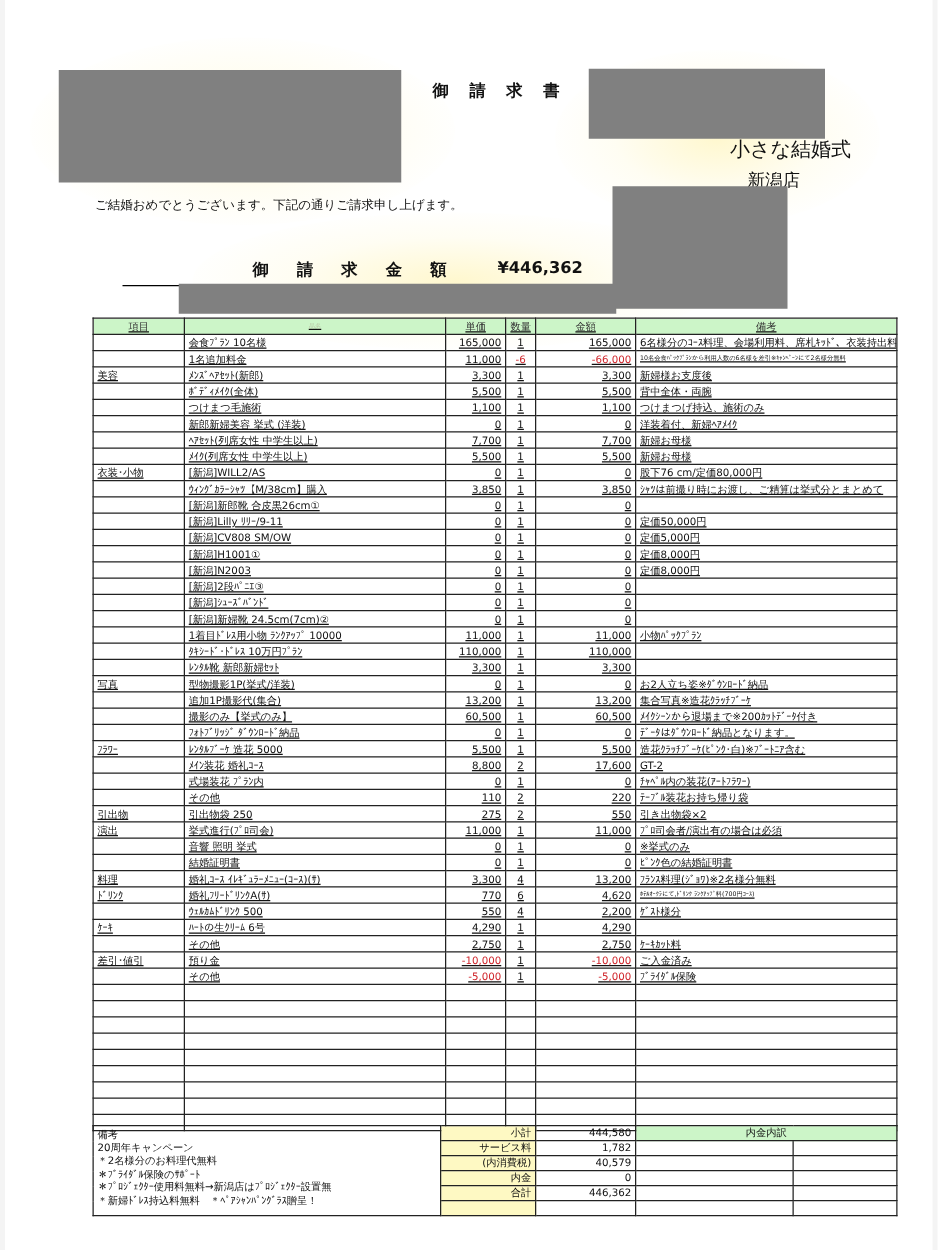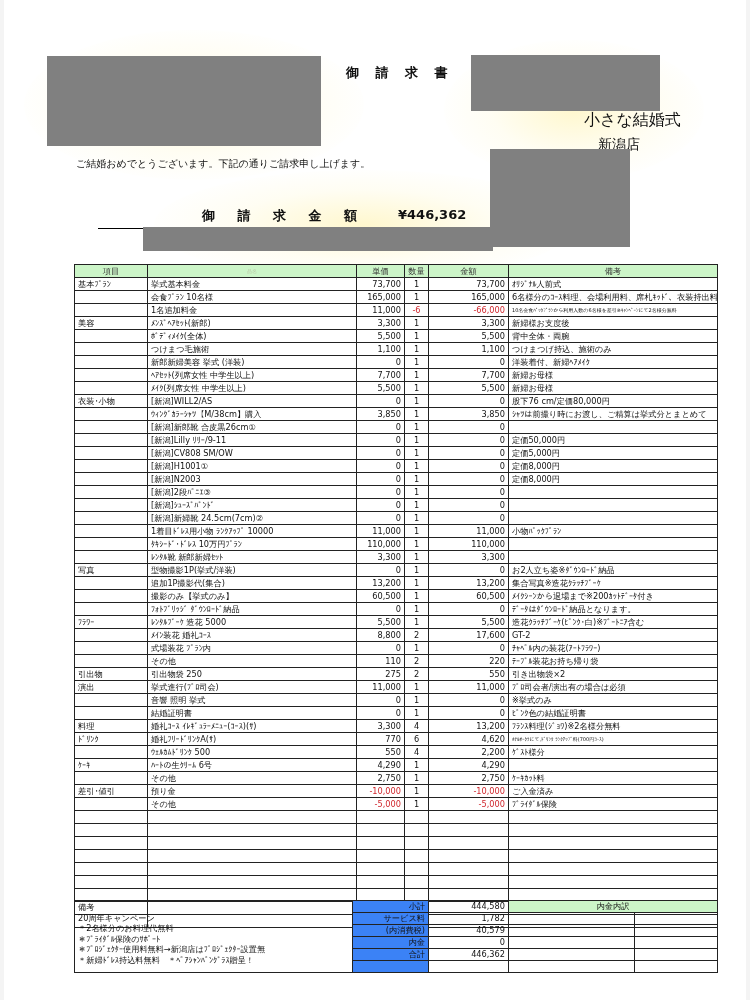--- a/index.html
+++ b/index.html
@@ -29,38 +29,38 @@
     .amount-label {
       position: absolute; left: 166px; top: 207px; font-size: 13px; font-weight: bold;
       letter-spacing: 9px;
       margin-left: 32px;
     }
     .amount-value { position: absolute; left: 394px; top: 207px; font-size: 13px; font-weight: bold; }
     .amount-line { position: absolute; left: 94px; top: 228px; width: 60px; height: 1px; background: #000; }
 
     table { border-collapse: collapse; table-layout: fixed; }
     .items {
-      position: absolute; left: 70px; top: 264px; width: 643px;
-      font-size: 8.2px; line-height: 12px;
+      position: absolute; left: 70px; top: 254px; width: 643px;
+      font-size: 8.2px; line-height: 12px; text-decoration: underline;
     }
     .items td, .items th {
       border: 1px solid #222; padding: 0 3px; height: 12px; white-space: nowrap; overflow: hidden;
     }
     .items th { background: #ccf5c8; font-weight: normal; text-align: center; color: #333; }
     .items td.num { text-align: right; }
     .items td.qty { text-align: center; }
     .neg { color: #d0262c; }
     .tiny { font-size: 5px; }
 
     .summary {
       position: absolute; left: 70px; top: 900px; width: 643px; font-size: 8.2px; line-height: 11px;
     }
     .summary td { border: 1px solid #222; padding: 0 3px; height: 11px; white-space: nowrap; }
     .summary .notes { vertical-align: top; padding: 1px 3px; line-height: 10.5px; }
-    .summary .green { background: #3b82f6; text-align: right; padding-left: 21px; }
+    .summary .green { background: #fef9c3; text-align: right; padding-left: 21px; }
     .summary .greenc { background: #ccf5c8; text-align: center; }
     .summary .num { text-align: right; }
     .note-line { display: block; }
   </style>
 </head>
 <body>
 
 <div class="page">
   <div class="glow" style="left:20px; top:30px; width:340px; height:150px;"></div>
   <div class="glow" style="left:440px; top:40px; width:260px; height:140px;"></div>
@@ -92,28 +92,20 @@
         <th>項目</th>
         <th style="color:#b9c7a6;font-size:5px;">品名</th>
         <th>単価</th>
         <th>数量</th>
         <th>金額</th>
         <th>備考</th>
       </tr>
     </thead>
     <tbody id="items-body">
         <tr>
-          <td>基本ﾌﾟﾗﾝ</td>
-          <td>挙式基本料金</td>
-          <td class="num">73,700</td>
-          <td class="qty">1</td>
-          <td class="num">73,700</td>
-          <td>ｵﾘｼﾞﾅﾙ人前式</td>
-        </tr>
-        <tr>
           <td></td>
           <td>会食ﾌﾟﾗﾝ 10名様</td>
           <td class="num">165,000</td>
           <td class="qty">1</td>
           <td class="num">165,000</td>
           <td>6名様分のｺｰｽ料理、会場利用料、席札ｷｯﾄﾞ、衣装持出料</td>
         </tr>
         <tr>
           <td></td>
           <td>1名追加料金</td>

